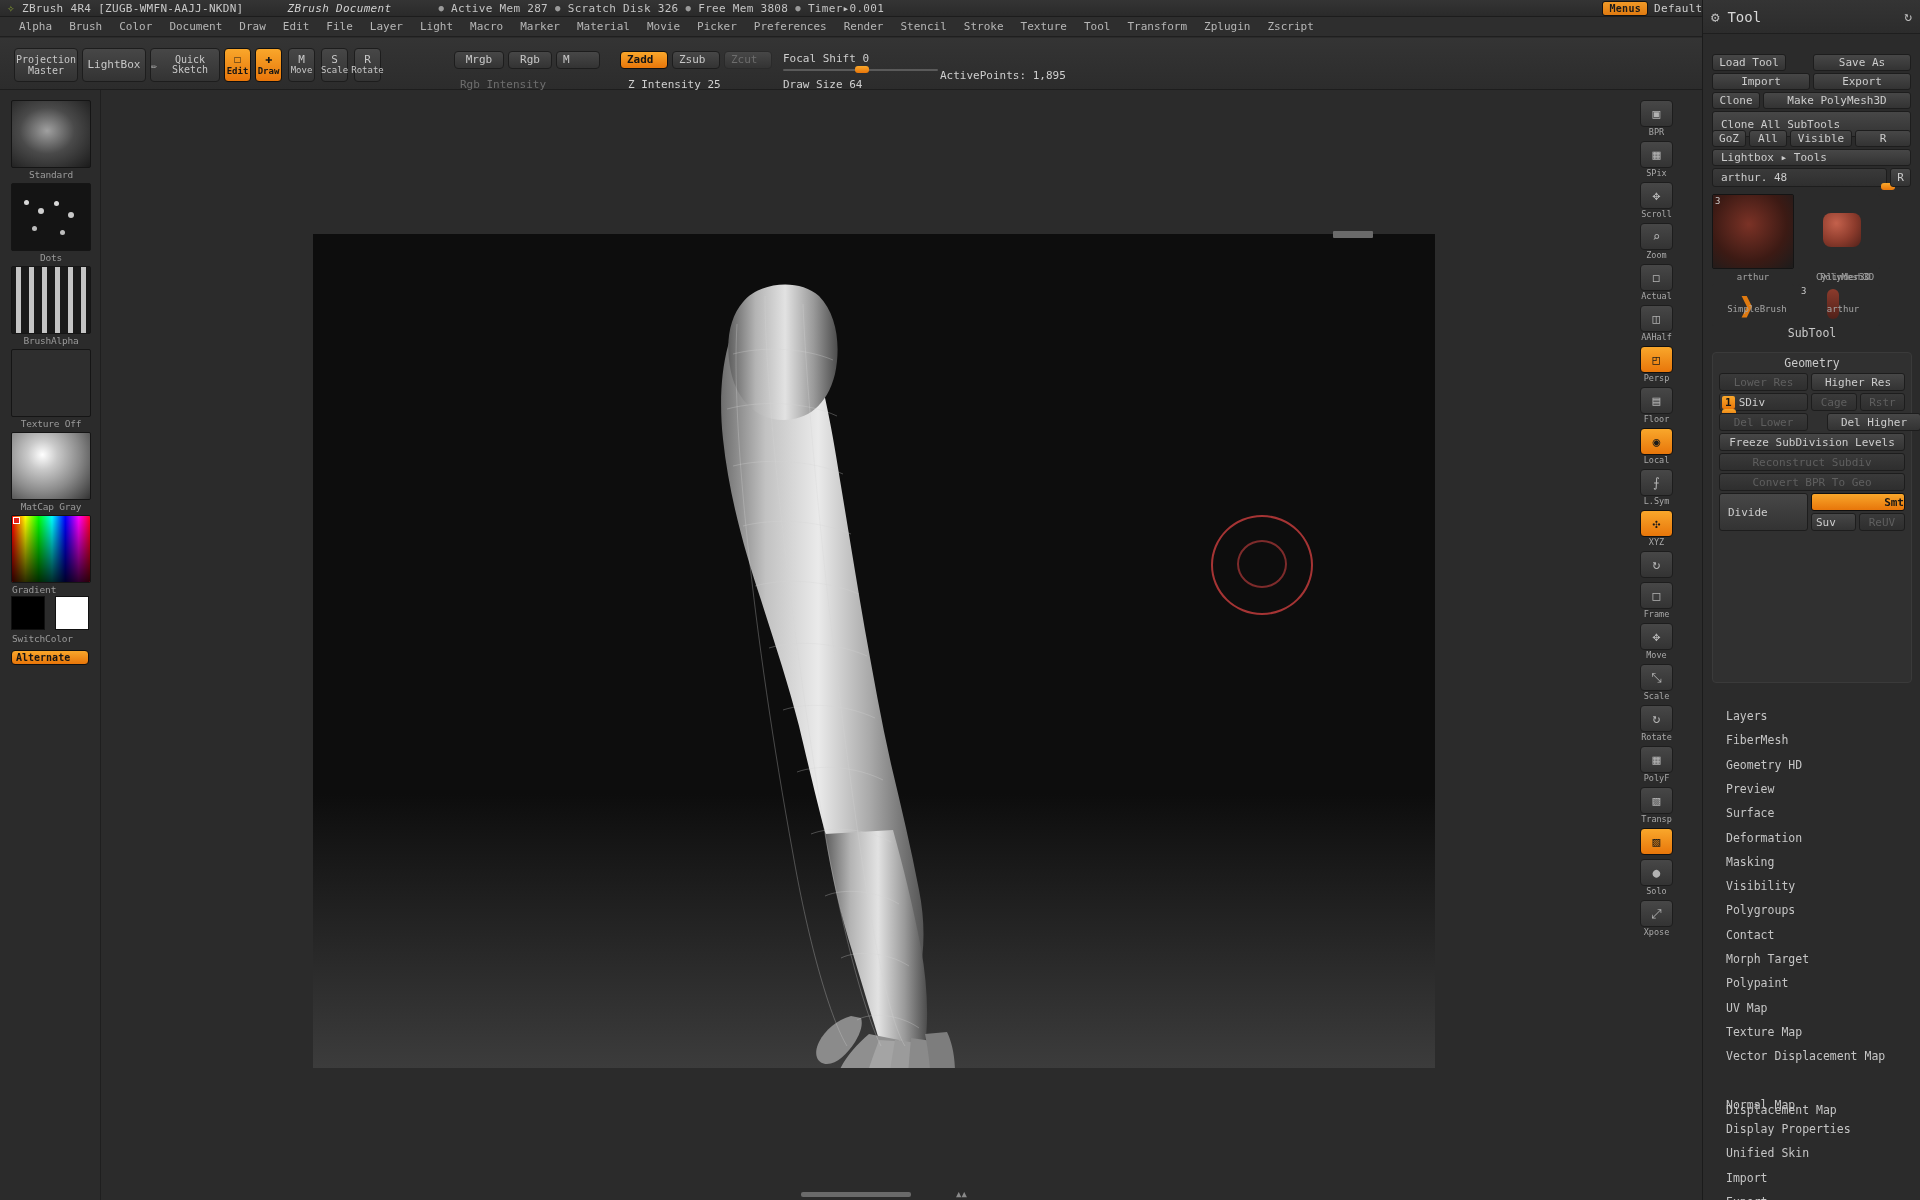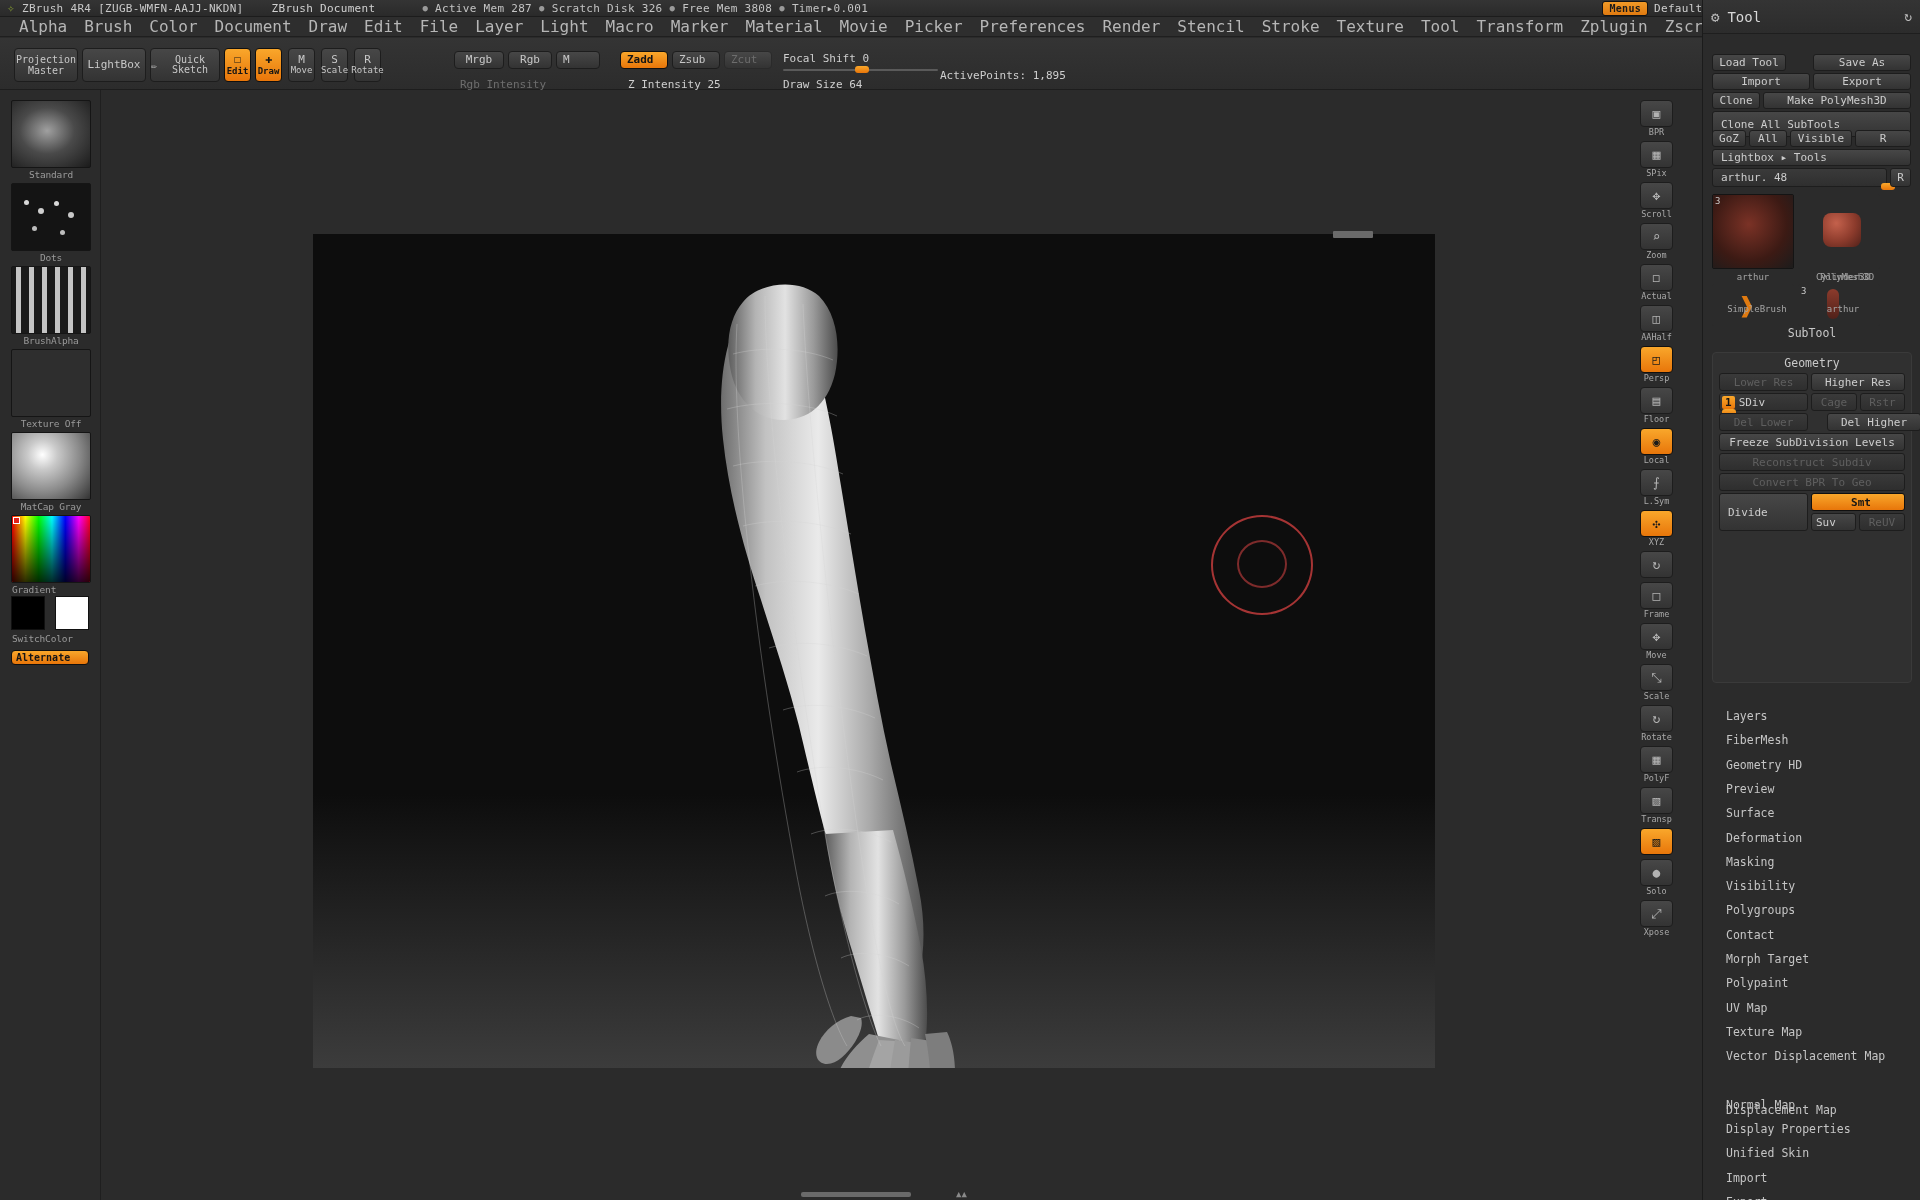--- a/index.html
+++ b/index.html
@@ -15,21 +15,21 @@
   #titlebar {
     position:absolute; left:0; top:0; width:1920px; height:17px;
     background:linear-gradient(#343434,#2a2a2a);
     border-bottom:1px solid #1c1c1c;
     display:flex; align-items:center; gap:0px;
     font-size:11px; color:#c9c9c9; letter-spacing:.3px;
   }
   #zlogo { width:22px; text-align:center; color:#8ea832; font-size:12px; }
   .tb-txt { white-space:nowrap; }
   .tb-sep { color:#9a9a9a; padding:0 7px; font-size:9px; }
-  #tb-doc { margin-left:28px; color:#d2d2d2; }
+  #tb-doc { margin-left:44px; color:#d2d2d2;font-style:italic; }
   #tb-stats { margin-left:40px; display:flex; align-items:center; color:#c4c4c4;}
   #tb-right { margin-left:auto; display:flex; align-items:center; gap:6px; padding-right:6px;}
   .tb-ico {
     width:16px;height:13px;background:linear-gradient(#4a4a4a,#343434);
     border:1px solid #1e1e1e; border-radius:2px;
   }
   #menus-btn {
     background:linear-gradient(#f09a28,#e07a10);
     color:#1a1a1a; font-weight:bold; font-size:10px;
     padding:1px 6px; border:1px solid #121212; border-radius:3px;
@@ -42,21 +42,21 @@
     font-size:8px;text-align:center;line-height:12px;
   }
 
   
   #menubar {
     position:absolute; left:0; top:17px; width:1920px; height:20px;
     background:#2e2e2e; border-bottom:1px solid #1f1f1f;
     display:flex; align-items:center; padding-left:12px; gap:3px;
   }
   .menu-item {
-    font-size:16px; color:#b6b6b6; padding:16px 7px; border-radius:2px;
+    font-size:11px; color:#b6b6b6; padding:16px 7px; border-radius:2px;
     white-space:nowrap;
   }
 
   
   #toolbar {
     position:absolute; left:0; top:38px; width:1920px; height:52px;
     background:linear-gradient(#343434,#2c2c2c);
     border-bottom:1px solid #1d1d1d;
   }
   .btn {
@@ -644,21 +644,21 @@
   <div class="pb dim" style="left:16px;top:453px;width:186px;height:18px;">
       <span>Reconstruct Subdiv</span>
     </div>
   <div class="pb dim" style="left:16px;top:473px;width:186px;height:18px;">
       <span>Convert BPR To Geo</span>
     </div>
 
   <div class="pb" style="left:16px;top:493px;width:89px;height:38px;justify-content:flex-start;padding-left:8px;">
       <span>Divide</span>
     </div>
-  <div class="pb orange" style="left:108px;top:493px;width:94px;height:18px;justify-content:center;padding-left:6px;">
+  <div class="pb orange" style="left:108px;top:493px;width:94px;height:18px;justify-content:flex-end;padding-left:6px;">
       <span>Smt</span>
     </div>
   <div class="pb" style="left:108px;top:513px;width:45px;height:18px;justify-content:flex-start;padding-left:4px;">
       <span>Suv</span>
     </div>
   <div class="pb dim" style="left:156px;top:513px;width:46px;height:18px;">
       <span>ReUV</span>
     </div>
 
 <div class="sub-row" style="left: 10px; width: 206px; top: 706px; position: absolute;">Layers</div>

